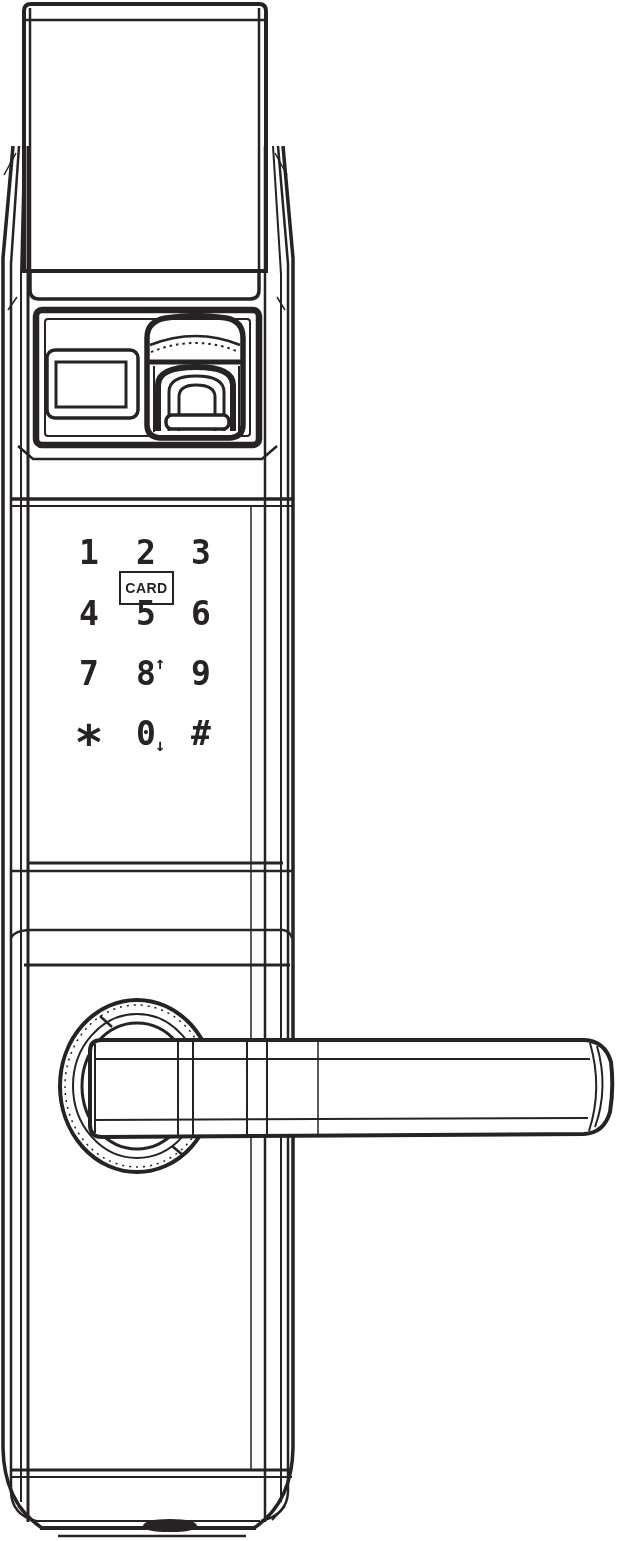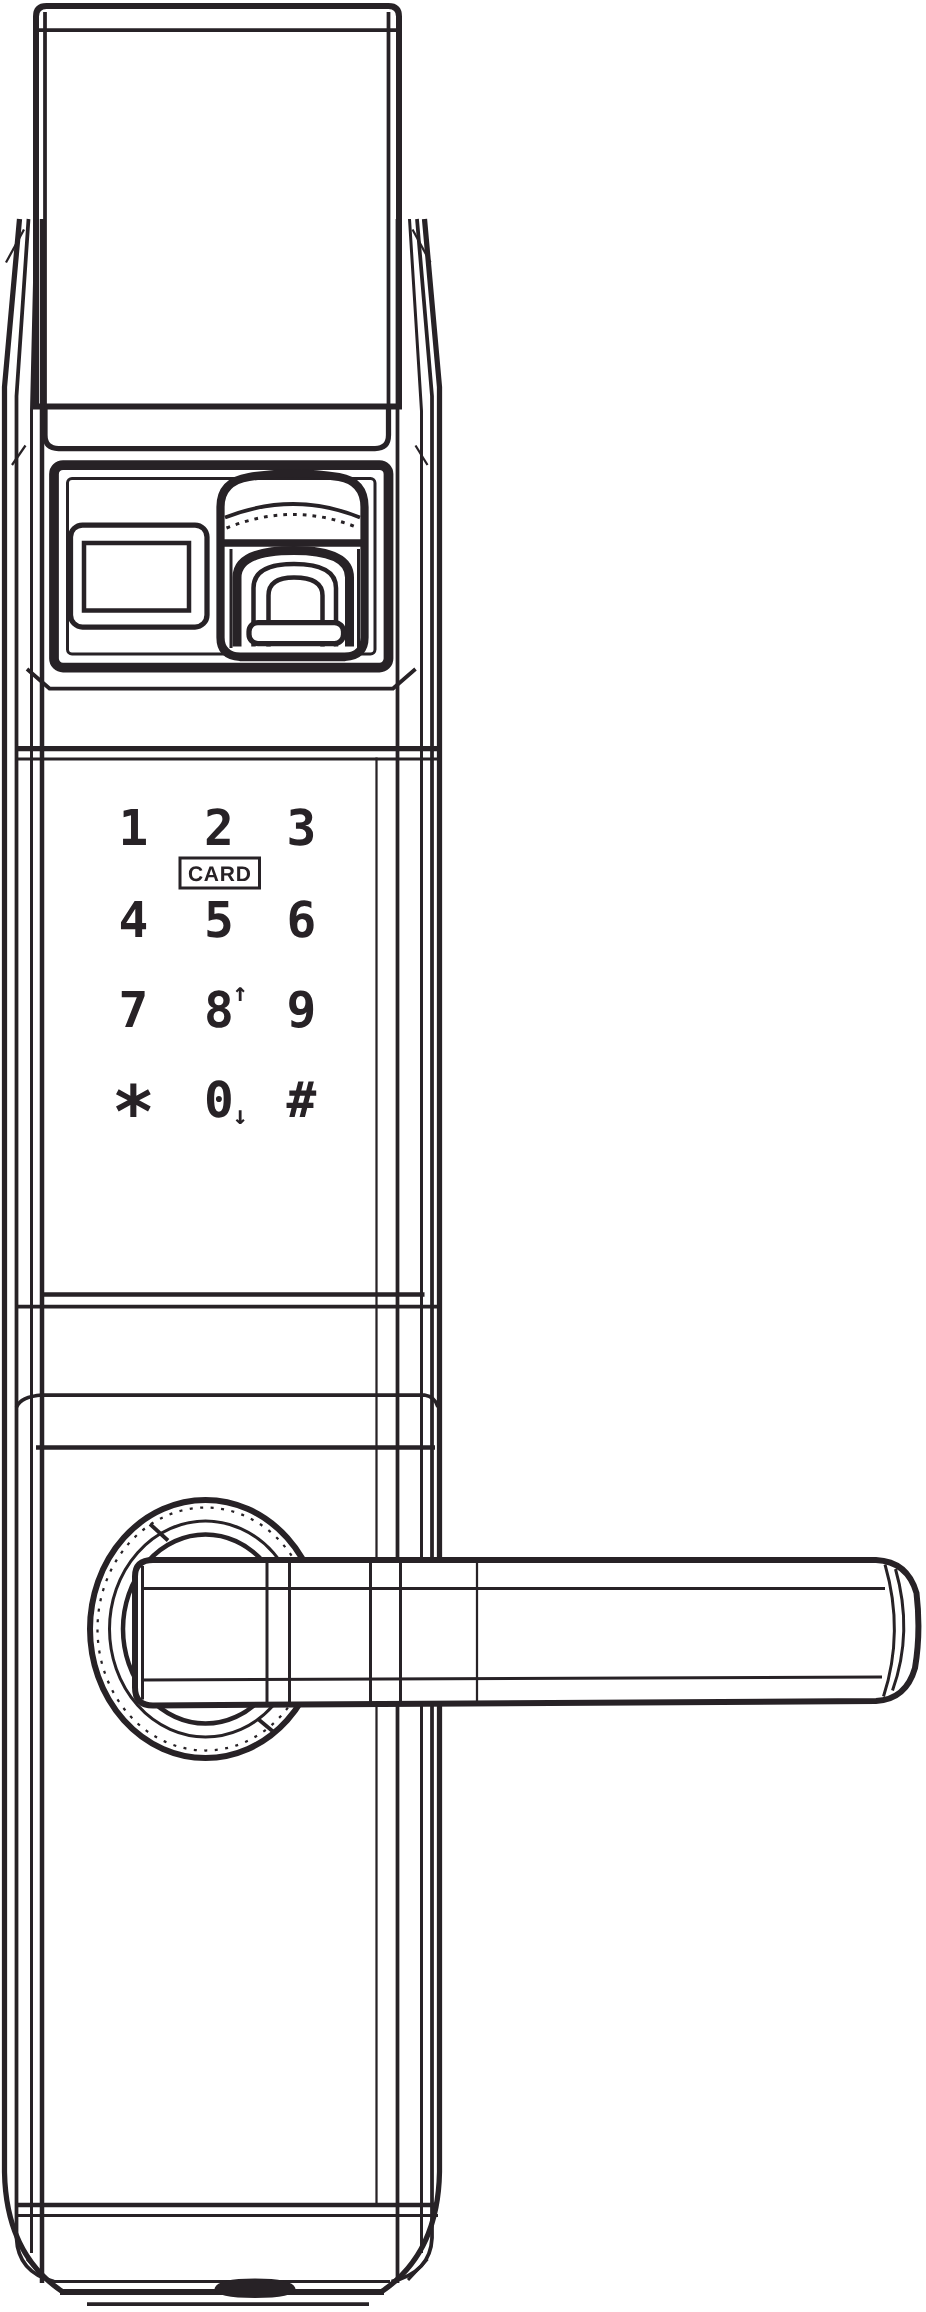--- a/index.html
+++ b/index.html
@@ -10,21 +10,21 @@
   #art *{stroke:var(--line);fill:none;}
   #art .f{fill:var(--line);stroke:none;}
   #art .w{fill:#fff;}
   .key{position:absolute;transform:translate(-50%,-50%);
        font:bold 33px "DejaVu Sans Mono",monospace;color:var(--line);line-height:1;
        white-space:nowrap;}
   .key .arrow{position:absolute;left:calc(100% - 1px);font-size:17px;font-weight:bold;}
   .key .arrow.up{top:-2px;}
   .key .arrow.down{bottom:-4px;}
   .key.star{font-size:48px;margin-top:9px;}
-  .card-box{position:absolute;left:119px;top:571px;width:55px;height:22px;box-sizing:border-box;
+  .card-box{position:absolute;left:119px;top:571px;width:55px;height:34px;box-sizing:border-box;
             border:2.5px solid var(--line);display:flex;align-items:center;justify-content:center;
             font:bold 14px "Liberation Sans",sans-serif;letter-spacing:.5px;color:var(--line);}
 </style>
 </head>
 <body>
 
 <div class="stage">
 
 <svg id="art" width="617" height="1541" viewBox="0 0 617 1541">
 

